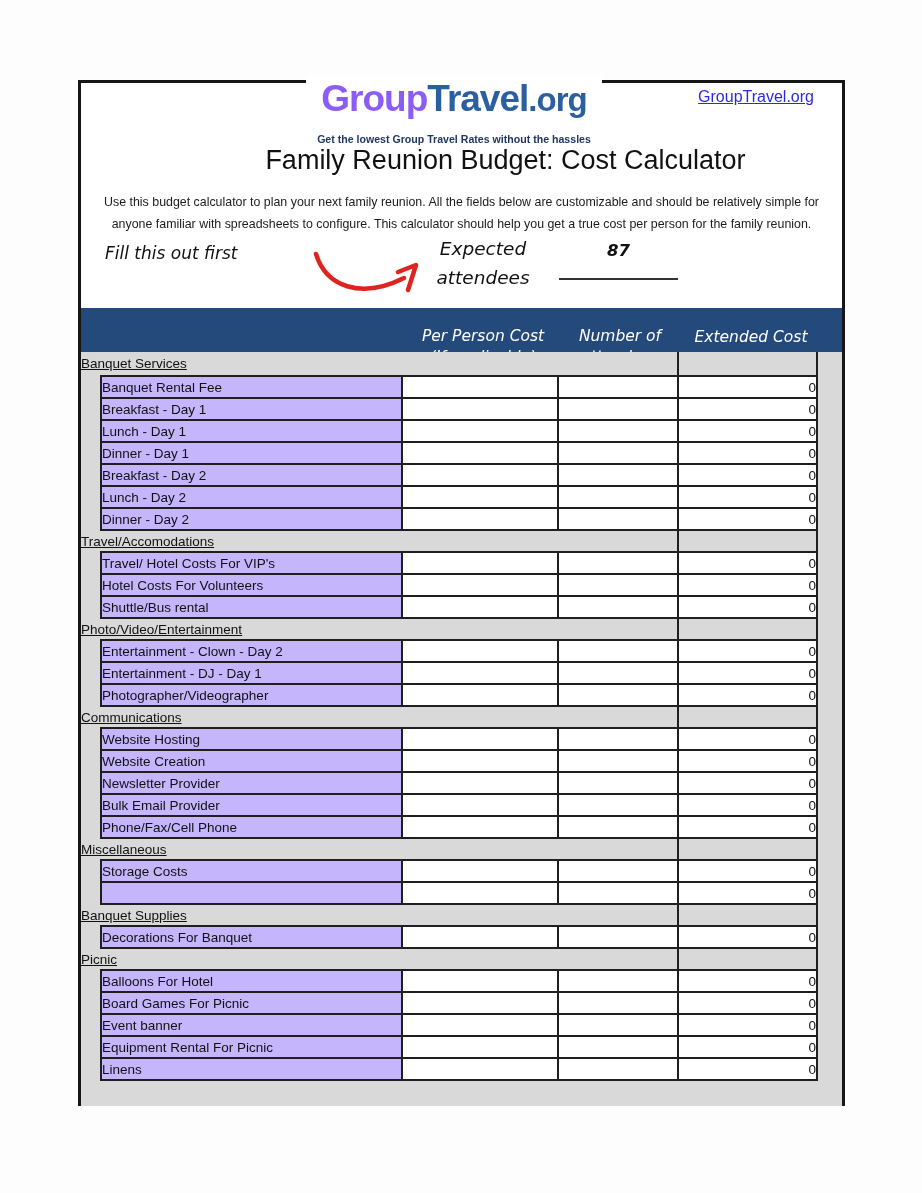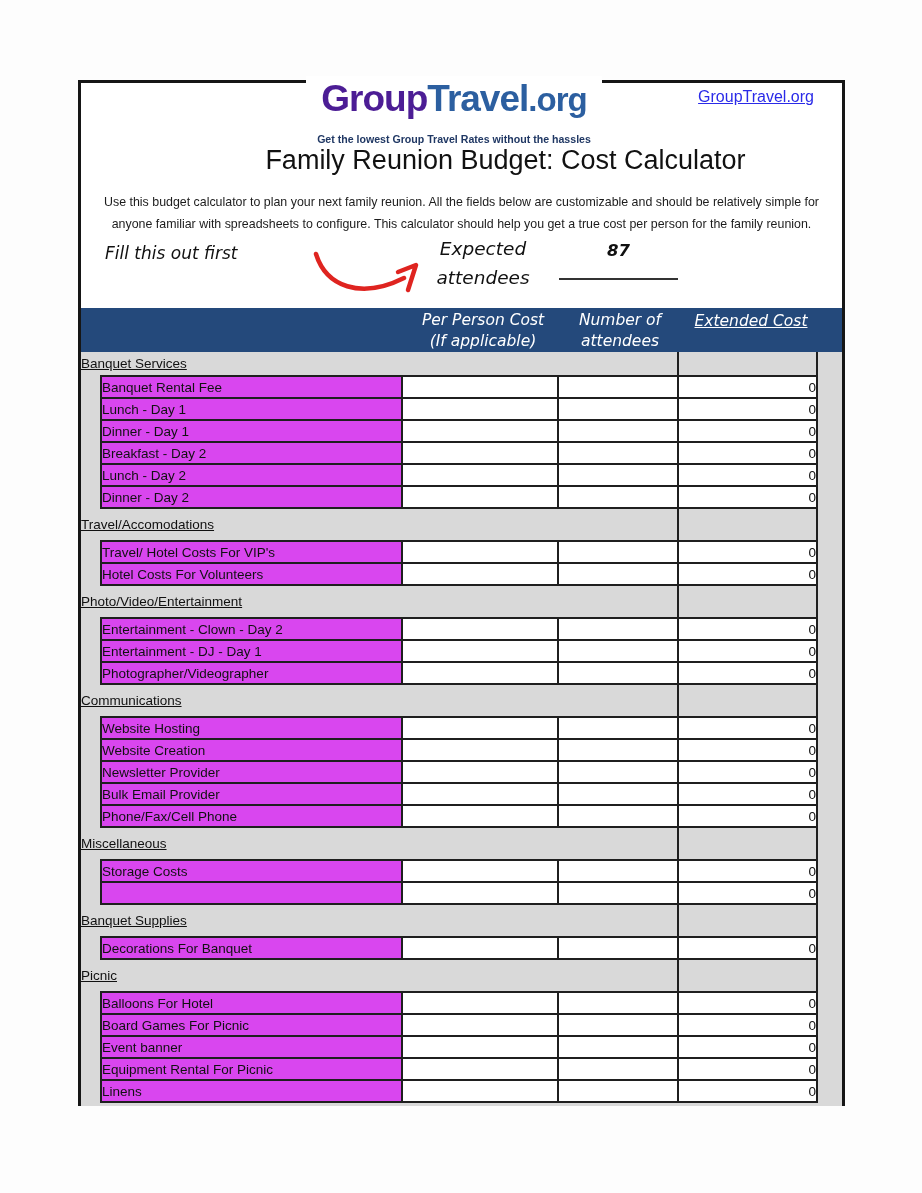--- a/index.html
+++ b/index.html
@@ -2,51 +2,51 @@
 <html><head>
 <meta charset="utf-8">
 <style>
   html,body{margin:0;padding:0;background:#fdfdfd;}
   body{width:922px;height:1193px;position:relative;font-family:"Liberation Sans",sans-serif;color:#1a1a1a;overflow:hidden;}
   .page{position:absolute;left:78px;top:80px;width:767px;height:1026px;background:#ffffff;
         border:3px solid #161616;border-bottom:none;box-sizing:border-box;}
   
   .logo-box{position:absolute;left:225px;top:-7px;width:296px;background:#ffffff;text-align:center;z-index:2;padding-top:4px;}
   .logo-text{font-size:37px;font-weight:bold;letter-spacing:-1px;line-height:38px;}
-  .logo-group{color:#4c1d95;}
+  .logo-group{color:#8b5cf6;}
   .logo-travel{color:#2c5fa0;}
   .logo-org{color:#2c5fa0;font-size:33px;}
   .tagline{font-size:10.6px;font-weight:bold;color:#203864;margin-top:14px;padding-bottom:3px;}
   .site-link{position:absolute;right:28px;top:5px;font-size:16px;color:#2a2ae8;text-decoration:underline;}
   .doc-title{position:absolute;left:0;top:62px;width:100%;text-align:center;font-size:27px;color:#111;margin-left:44px;}
   .intro{position:absolute;left:0;width:100%;text-align:center;font-size:12.4px;color:#1c1c1c;}
   .intro.l1{top:112px;}
   .intro.l2{top:134px;}
   
   .hand{font-style:italic;font-family:"DejaVu Sans",sans-serif;}
   .fill-note{position:absolute;left:24px;top:160px;font-size:17px;color:#111;}
   .expected{position:absolute;left:346px;top:151px;width:112px;text-align:center;font-size:18.5px;line-height:29px;color:#111;}
   .exp-value{position:absolute;left:478px;top:158px;width:119px;text-align:center;font-size:16.5px;font-weight:bold;color:#111;}
   .exp-underline{position:absolute;left:478px;top:195px;width:119px;border-top:2px solid #333;}
   .arrow-svg{position:absolute;left:231px;top:165px;}
   
   .band{position:absolute;left:0;top:225px;width:761px;height:44px;background:#24497b;}
-  .band .bh{position:absolute;color:#ffffff;text-align:center;font-size:15.5px;line-height:21px;font-style:italic;font-family:"DejaVu Sans",sans-serif;top:2px;}
+  .band .bh{position:absolute;color:#ffffff;text-align:center;font-size:15.5px;line-height:21px;font-style:italic;font-family:"DejaVu Sans",sans-serif;top:18px;}
   .bh.c1{left:322px;width:160px;}
   .bh.c2{left:474px;width:130px;}
-  .bh.c3{left:592px;width:156px;padding-top:1px;text-decoration:underline;}
+  .bh.c3{left:592px;width:156px;padding-top:1px;}
   
   .table-area{position:absolute;left:0;top:269px;width:761px;height:754px;background:#d9d9d9;}
   table.budget{border-collapse:collapse;table-layout:fixed;width:761px;}
   table.budget td{padding:0;font-size:13.5px;color:#111;overflow:hidden;white-space:nowrap;}
   tr.row{height:22px;}
-  tr.section-row{height:33px;}
+  tr.section-row{height:22px;}
   tr.section-row.first{height:24px;margin-top:40px;}
   td.cell{border:2px solid #1f1f1f;background:#ffffff;}
-  td.label{background:#d946ef;padding-left:5px;}
+  td.label{background:#c4b5fd;padding-left:5px;}
   td.ext{text-align:right;padding-right:5px;}
   td.sec-label{padding-left:2px;text-decoration:underline;font-size:13.8px;color:#0d0d0d;}
   td.sec-ext{border-left:2px solid #1f1f1f;border-right:2px solid #1f1f1f;}
   td.sp-l,td.sp-r{border:none;background:transparent;}
 </style>
 </head>
 <body>
 
 <div class="page">
 
@@ -108,20 +108,28 @@
           <tr class="row">
             <td class="sp-l"></td>
             <td class="cell label">Banquet Rental Fee</td>
             <td class="cell input"></td>
             <td class="cell input"></td>
             <td class="cell ext">0</td>
             <td class="sp-r"></td>
           </tr>
           <tr class="row">
             <td class="sp-l"></td>
+            <td class="cell label">Breakfast - Day 1</td>
+            <td class="cell input"></td>
+            <td class="cell input"></td>
+            <td class="cell ext">0</td>
+            <td class="sp-r"></td>
+          </tr>
+          <tr class="row">
+            <td class="sp-l"></td>
             <td class="cell label">Lunch - Day 1</td>
             <td class="cell input"></td>
             <td class="cell input"></td>
             <td class="cell ext">0</td>
             <td class="sp-r"></td>
           </tr>
           <tr class="row">
             <td class="sp-l"></td>
             <td class="cell label">Dinner - Day 1</td>
             <td class="cell input"></td>
@@ -162,20 +170,28 @@
             <td class="sp-l"></td>
             <td class="cell label">Travel/ Hotel Costs For VIP's</td>
             <td class="cell input"></td>
             <td class="cell input"></td>
             <td class="cell ext">0</td>
             <td class="sp-r"></td>
           </tr>
           <tr class="row">
             <td class="sp-l"></td>
             <td class="cell label">Hotel Costs For Volunteers</td>
+            <td class="cell input"></td>
+            <td class="cell input"></td>
+            <td class="cell ext">0</td>
+            <td class="sp-r"></td>
+          </tr>
+          <tr class="row">
+            <td class="sp-l"></td>
+            <td class="cell label">Shuttle/Bus rental</td>
             <td class="cell input"></td>
             <td class="cell input"></td>
             <td class="cell ext">0</td>
             <td class="sp-r"></td>
           </tr>
           <tr class="section-row">
             <td colspan="4" class="sec-label">Photo/Video/Entertainment</td>
             <td class="sec-ext"></td>
             <td class="sp-r"></td>
           </tr>

